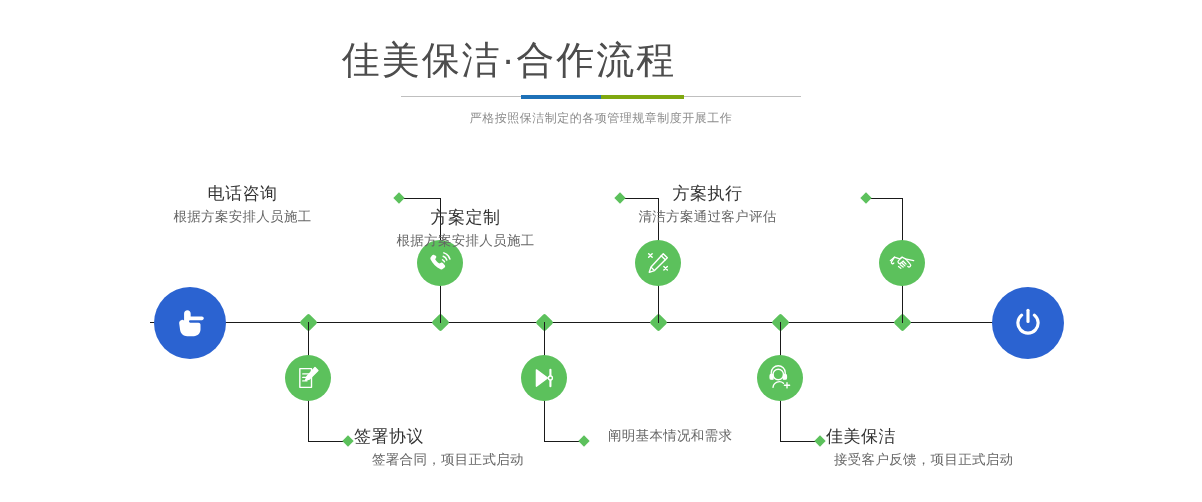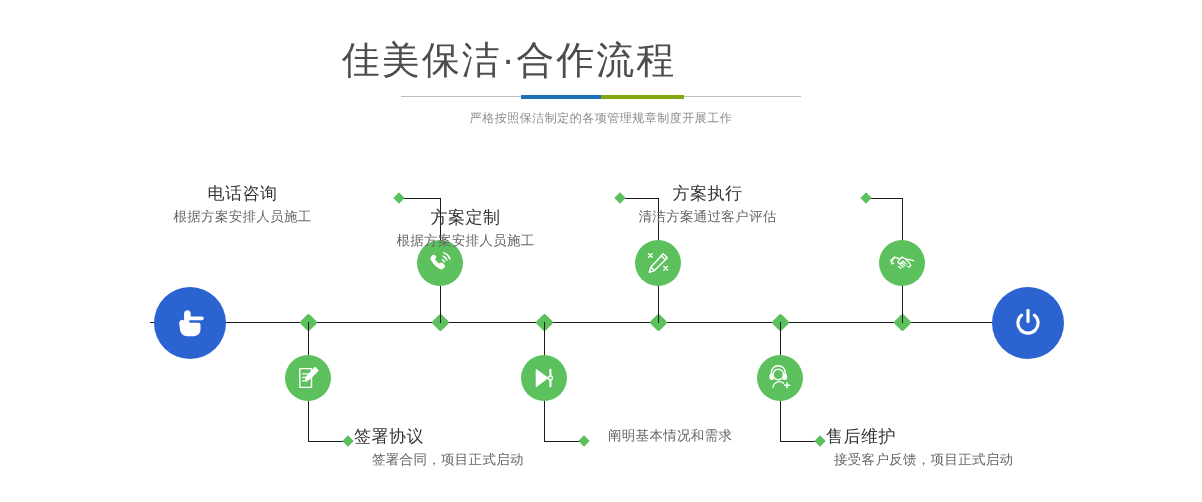--- a/index.html
+++ b/index.html
@@ -300,17 +300,17 @@
         <circle cx="21" cy="18" r="9"></circle>
         <path d="M9 19 V15 A12 12 0 0 1 33 15 V19"></path>
         <path d="M9 18 h3 v8 h-3 a2 2 0 0 1 -2 -2 v-4 a2 2 0 0 1 2 -2 Z" fill="#ffffff"></path>
         <path d="M33 18 h-3 v8 h3 a2 2 0 0 0 2 -2 v-4 a2 2 0 0 0 -2 -2 Z" fill="#ffffff"></path>
         <path d="M12 40 a11 11 0 0 1 18 -7"></path>
         <path d="M36 32 v9 M31.5 36.5 h9"></path>
       </svg>
     </span>
   </div>
   <div class="step-label label-bottom" style="left:826px; top:275px; width:330px;">
-    <div class="s-title">售后维护</div>
+    <div class="s-title">佳美保洁</div>
     <div class="s-desc" style="padding-left:8px;">接受客户反馈，项目正式启动</div>
   </div>
 
 </div>
 
 </body></html>

